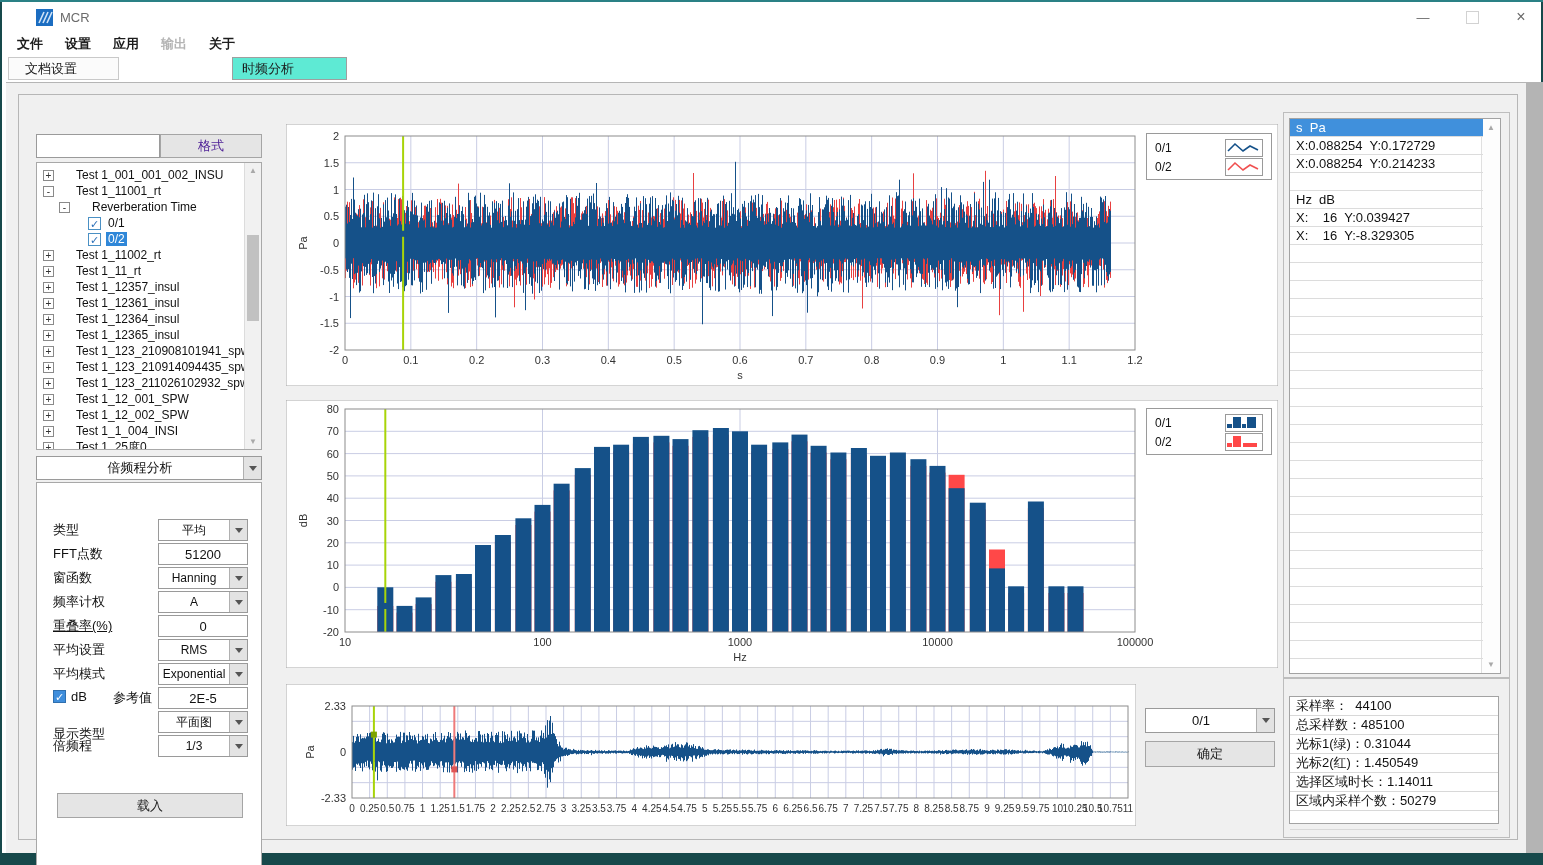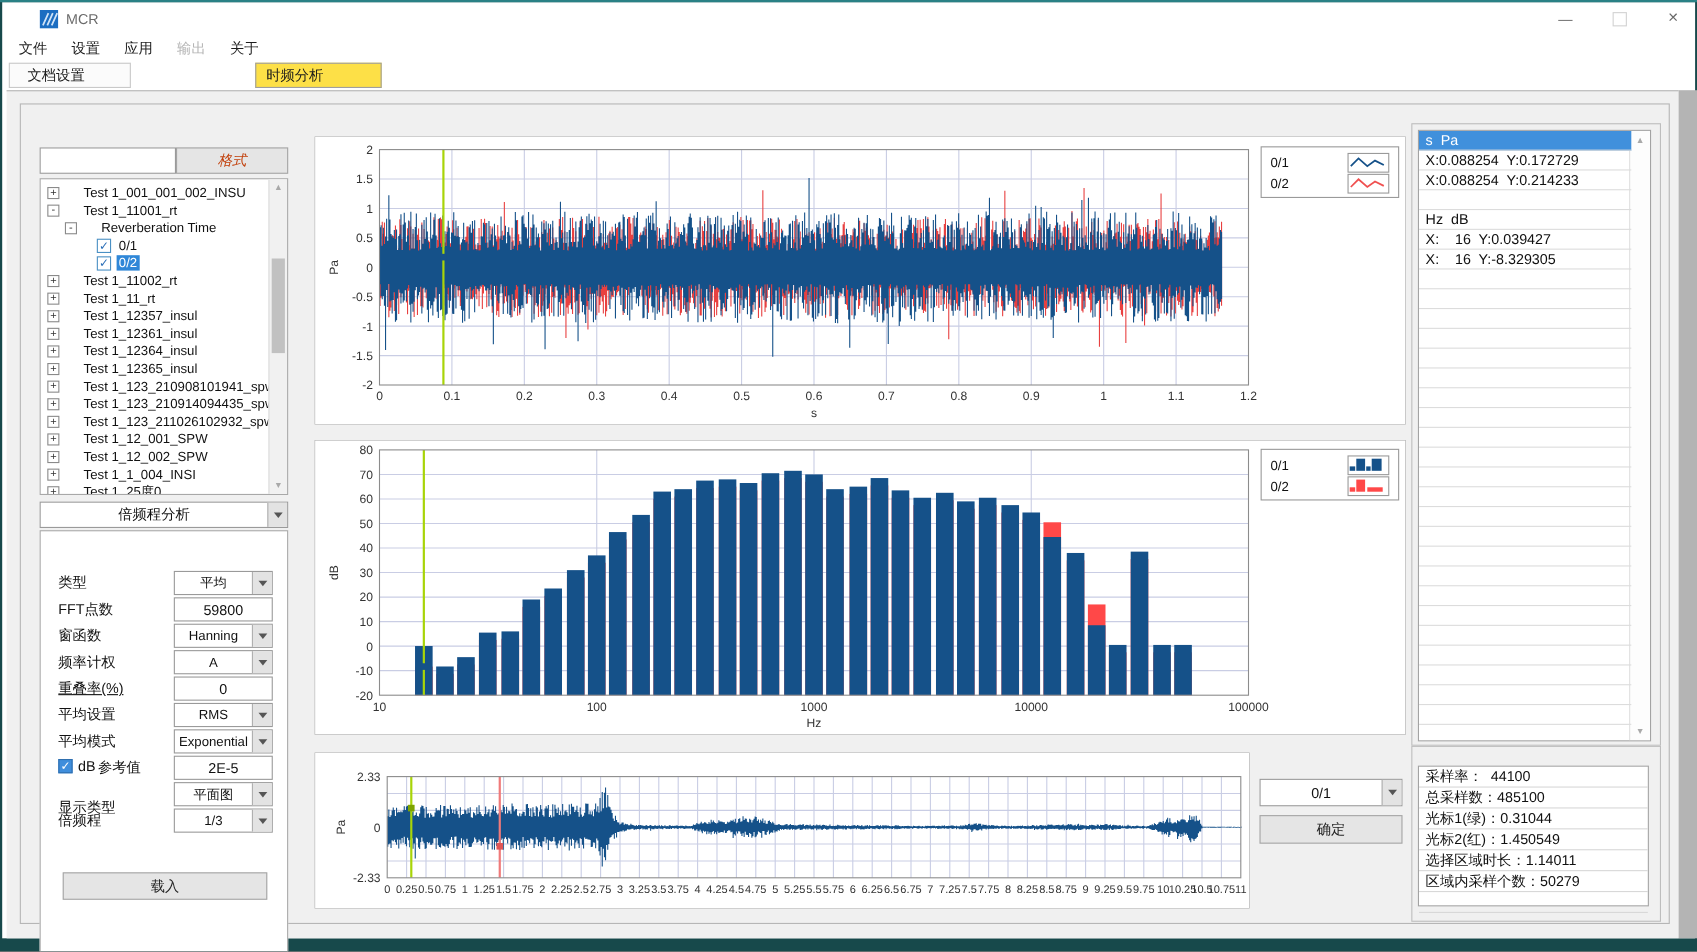--- a/index.html
+++ b/index.html
@@ -8,40 +8,40 @@
   .abs{position:absolute;}
   .topedge{left:0;top:0;width:1543px;height:2px;background:#2a8185;}
   .win{left:2px;top:2px;width:1539px;height:851px;background:#ffffff;}
   
   .title-text{left:60px;top:10px;font-size:13px;color:#6b6b6b;}
   .winctl{top:2px;width:46px;height:30px;display:flex;align-items:center;justify-content:center;
           font-size:13px;color:#6a6a6a;cursor:default;}
   .maxbox{width:11px;height:11px;border:1px solid #d2d2d2;display:inline-block;}
   
   .menubar{left:6px;top:32px;height:24px;display:flex;align-items:center;}
-  .menu-item{padding:3px 11px;font-size:13px;color:#1d1d1d;}
+  .menu-item{padding:3px 11px;font-size:13px;color:#1d1d1d;font-weight:bold;}
   .menu-item.disabled{color:#b4b4b4;}
   
   .tab{top:57px;height:23px;border:1px solid #c9c9c9;background:#fbfbfb;font-size:13px;
        color:#1a1a1a;display:flex;align-items:center;padding-left:9px;box-sizing:border-box;}
-  .tab.active{background:#fde047;border-color:#9f9f9f;}
+  .tab.active{background:#5eead4;border-color:#9f9f9f;}
   
   .page{left:6px;top:82px;width:1520px;height:771px;background:#f0f0f0;border-top:1px solid #b5b5b5;box-sizing:border-box;}
   .groupbox{left:18px;top:94px;width:1498px;height:744px;border:1px solid #b6b6b6;}
   .vscroll-strip{left:1526px;top:82px;width:17px;height:771px;background:#b4b4b4;}
   
   .panel{background:#ffffff;border:1px solid #a8a8a8;box-sizing:border-box;}
   .combo{background:#fff;border:1px solid #9a9a9a;box-sizing:border-box;display:flex;align-items:center;}
   .combo .val{flex:1;text-align:center;font-size:13px;color:#111;}
   .combo .chevbtn{width:17px;align-self:stretch;background:#e3e3e3;border-left:1px solid #b0b0b0;
                   display:flex;align-items:center;justify-content:center;}
   .chev{width:0;height:0;border-left:4px solid transparent;border-right:4px solid transparent;border-top:5px solid #555;}
   .btn{background:#e5e5e5;border:1px solid #a5a5a5;box-sizing:border-box;display:flex;
        align-items:center;justify-content:center;font-size:13px;color:#222;}
-  .btn.disabled-text{color:#c2410c;font-style:italic;}
+  .btn.disabled-text{color:#4c1d95;}
   .field{background:#fff;border:1px solid #9a9a9a;box-sizing:border-box;display:flex;
          align-items:center;justify-content:center;font-size:13px;color:#111;}
   input.rawfield{border:1px solid #9a9a9a;box-sizing:border-box;font-size:13px;padding:2px 4px;outline:none;}
   
   .tree{overflow:hidden;}
   .tree-row{position:absolute;left:0;height:16px;width:100%;font-size:12px;color:#111;display:flex;align-items:center;}
   .expander{position:absolute;width:11px;height:11px;border:1px solid #8a8a8a;background:#fff;
             font-size:10px;line-height:9px;text-align:center;color:#333;box-sizing:border-box;}
   .cb{position:absolute;width:13px;height:13px;border:1px solid #4a90c4;background:#fff;
       font-size:11px;line-height:12px;text-align:center;color:#2d70b8;font-weight:bold;box-sizing:border-box;}
@@ -198,21 +198,21 @@
 
   <div class="abs panel" id="formbox" style="left:36px;top:482px;width:226px;height:406px">
       <span class="form-label" style="left: 16px; top: 38px;">类型</span>
       <div class="combo" style="position: absolute; left: 121px; top: 36px; width: 90px; height: 22px;">
         <span class="val" style="font-size: 12px;">平均</span>
         <span class="chevbtn">
           <span class="chev"></span>
         </span>
       </div>
       <span class="form-label" style="left: 16px; top: 62px;">FFT点数</span>
-      <div class="field" style="position: absolute; left: 121px; top: 60px; width: 90px; height: 22px;">59800</div>
+      <div class="field" style="position: absolute; left: 121px; top: 60px; width: 90px; height: 22px;">51200</div>
       <span class="form-label" style="left: 16px; top: 86px;">窗函数</span>
       <div class="combo" style="position: absolute; left: 121px; top: 84px; width: 90px; height: 22px;">
         <span class="val" style="font-size: 12px;">Hanning</span>
         <span class="chevbtn">
           <span class="chev"></span>
         </span>
       </div>
       <span class="form-label" style="left: 16px; top: 110px;">频率计权</span>
       <div class="combo" style="position: absolute; left: 121px; top: 108px; width: 90px; height: 22px;">
         <span class="val" style="font-size: 12px;">A</span>
@@ -231,21 +231,21 @@
       </div>
       <span class="form-label" style="left: 16px; top: 182px;">平均模式</span>
       <div class="combo" style="position: absolute; left: 121px; top: 180px; width: 90px; height: 22px;">
         <span class="val" style="font-size: 12px;">Exponential</span>
         <span class="chevbtn">
           <span class="chev"></span>
         </span>
       </div>
       <span class="cb" style="position: absolute; left: 16px; top: 207px; background: rgb(63, 142, 220); color: rgb(255, 255, 255); border-color: rgb(47, 111, 174);">✓</span>
       <span class="form-label" style="left: 34px; top: 206px;">dB</span>
-      <span class="form-label" style="left: 52px; top: 206px; text-align: center;">参考值</span>
+      <span class="form-label" style="left: 76px; top: 206px; text-align: center;">参考值</span>
       <div class="field" style="position: absolute; left: 121px; top: 204px; width: 90px; height: 22px;">2E-5</div>
       <span class="form-label" style="left: 16px; top: 230px; margin-top: 12px;">显示类型</span>
       <div class="combo" style="position: absolute; left: 121px; top: 228px; width: 90px; height: 22px;">
         <span class="val" style="font-size: 12px;">平面图</span>
         <span class="chevbtn">
           <span class="chev"></span>
         </span>
       </div>
       <span class="form-label" style="left: 16px; top: 254px; text-align: right;">倍频程</span>
       <div class="combo" style="position: absolute; left: 121px; top: 252px; width: 90px; height: 22px;">

